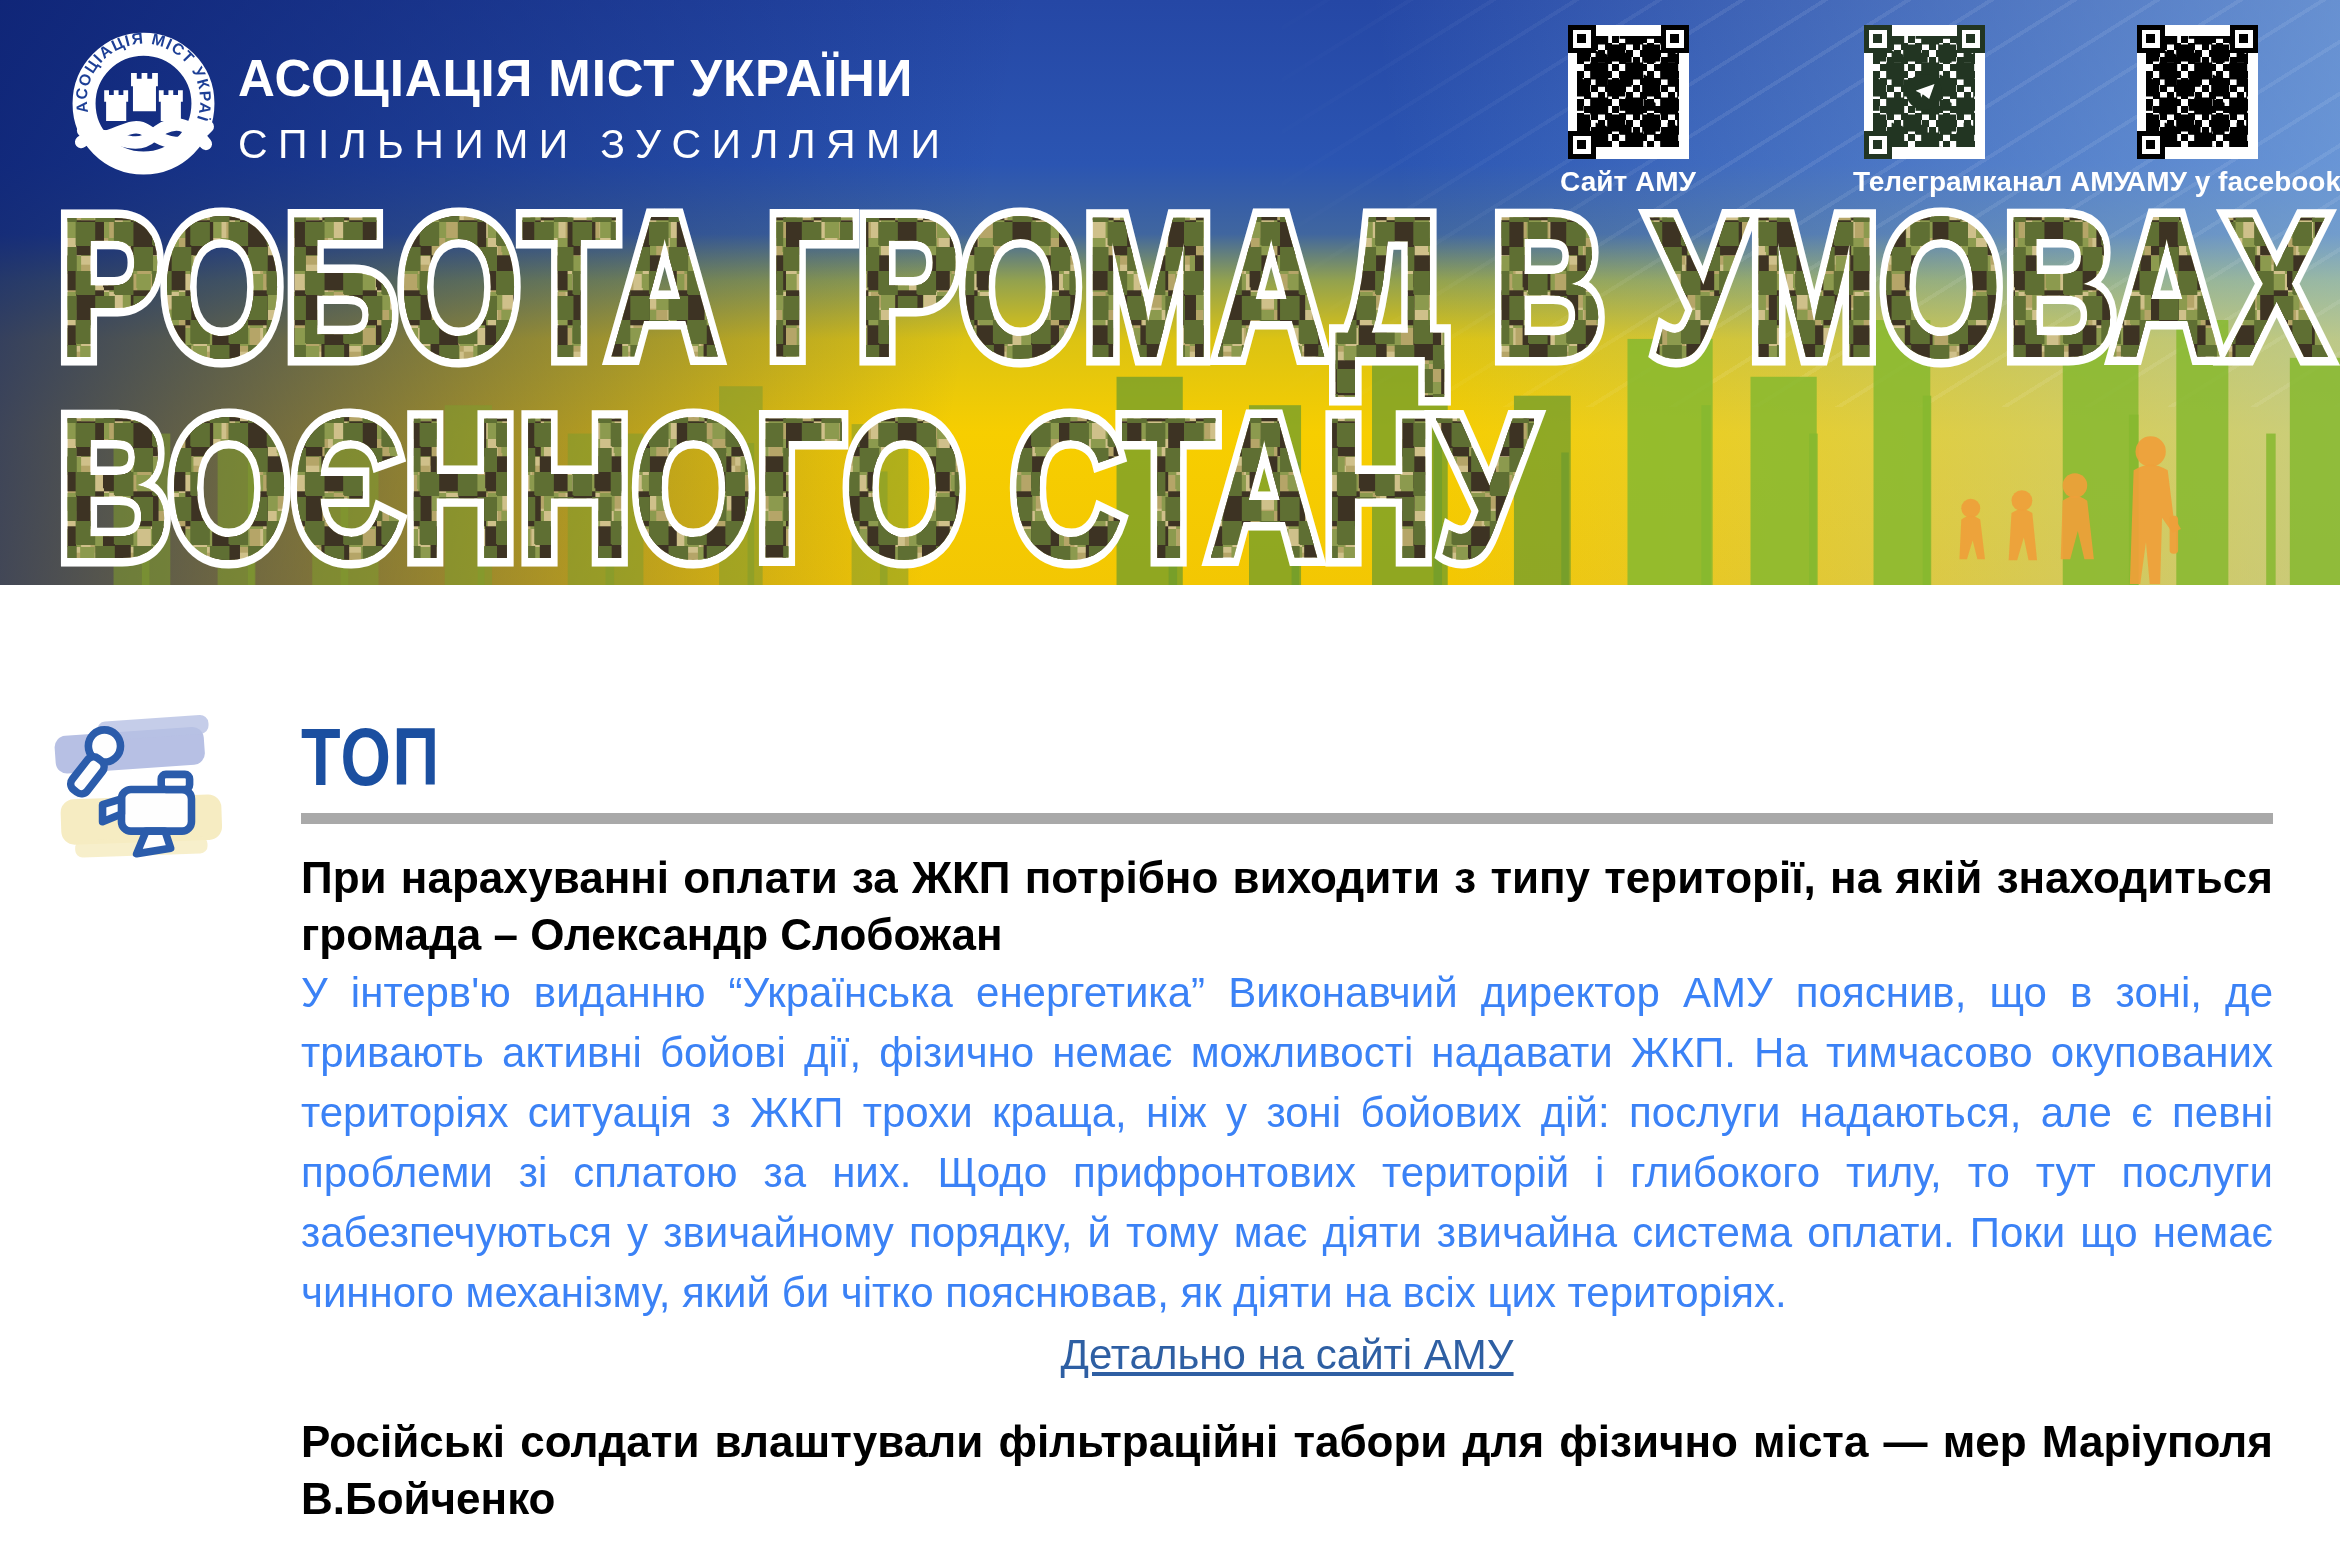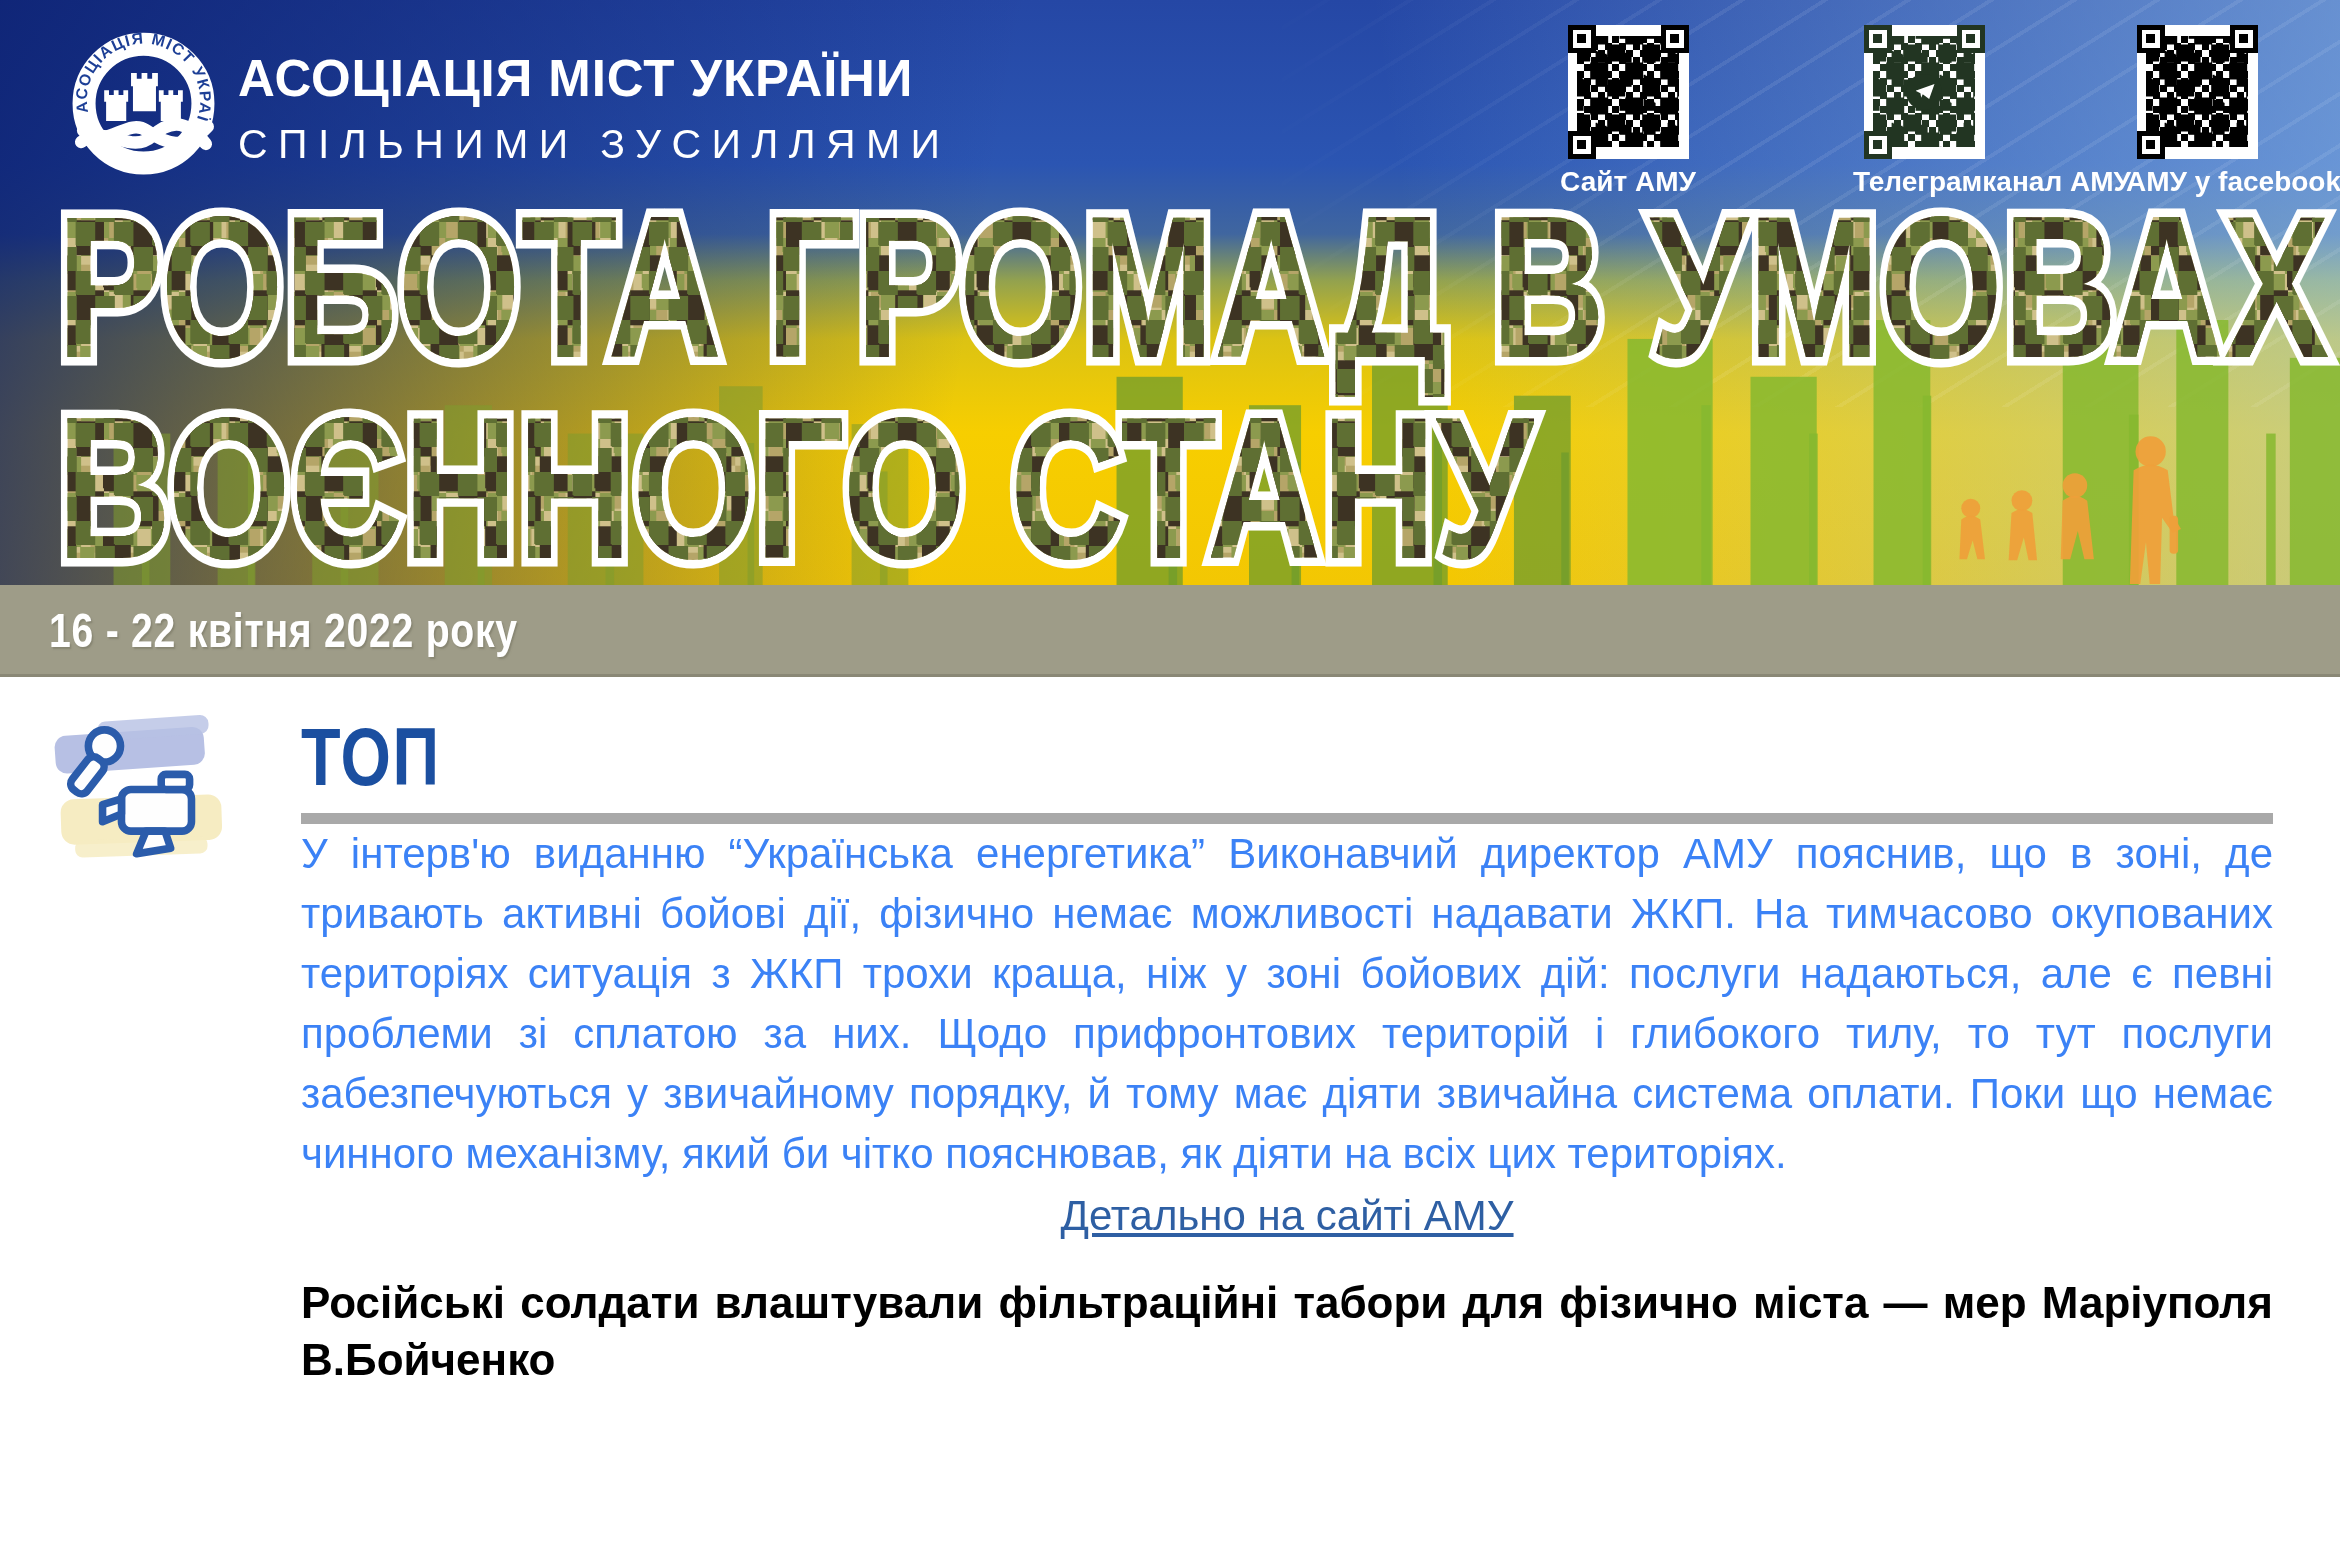--- a/index.html
+++ b/index.html
@@ -225,23 +225,20 @@
     <div class="camo-line" style="top:185px">
       <span class="camo-stroke">РОБОТА ГРОМАД В УМОВАХ</span>
       <span class="camo-fill">РОБОТА ГРОМАД В УМОВАХ</span>
     </div>
     <div class="camo-line" style="top:386px">
       <span class="camo-stroke">ВОЄННОГО СТАНУ</span>
       <span class="camo-fill">ВОЄННОГО СТАНУ</span>
     </div>
   </div>
 
-  <div class="date-bar">
-    <div class="date-text">16 - 22 квітня 2022 року</div>
-  </div>
 
   <svg class="media-icon" viewBox="0 0 204 176">
     <g transform="rotate(-4 100 50)">
       <rect x="14" y="26" width="158" height="40" rx="12" fill="#b7c0e4"></rect>
       <rect x="60" y="14" width="118" height="20" rx="9" fill="#b7c0e4" opacity=".8"></rect>
     </g>
     <g transform="rotate(-2 100 120)">
       <rect x="20" y="96" width="170" height="48" rx="14" fill="#f6ecc2"></rect>
       <rect x="34" y="140" width="140" height="18" rx="8" fill="#f6ecc2" opacity=".85"></rect>
     </g>
@@ -252,20 +249,21 @@
       <path d="M84 98 L64 104 L64 122 L84 114 Z"></path>
       <rect x="126" y="72" width="30" height="16" rx="5"></rect>
       <path d="M110 132 L100 156 L136 150 L130 132 Z"></path>
     </g>
   </svg>
 
   <div class="column">
     <div class="section-title">ТОП</div>
     <div class="section-rule"></div>
 
+    <div class="headline">При нарахуванні оплати за ЖКП потрібно виходити з типу території, на якій знаходиться громада – Олександр Слобожан</div>
     <div class="body-text">У інтерв'ю виданню “Українська енергетика” Виконавчий директор АМУ пояснив, що в зоні, де тривають активні бойові дії, фізично немає можливості надавати ЖКП. На тимчасово окупованих територіях ситуація з ЖКП трохи краща, ніж у зоні бойових дій: послуги надаються, але є певні проблеми зі сплатою за них. Щодо прифронтових територій і глибокого тилу, то тут послуги забезпечуються у звичайному порядку, й тому має діяти звичайна система оплати. Поки що немає чинного механізму, який би чітко пояснював, як діяти на всіх цих територіях.</div>
     <div class="link-row">
       <a class="article-link">Детально на сайті АМУ</a>
     </div>
 
     <div class="headline headline-2">Російські солдати влаштували фільтраційні табори для фізично міста — мер Маріуполя В.Бойченко</div>
   </div>
 
 </div>
 

